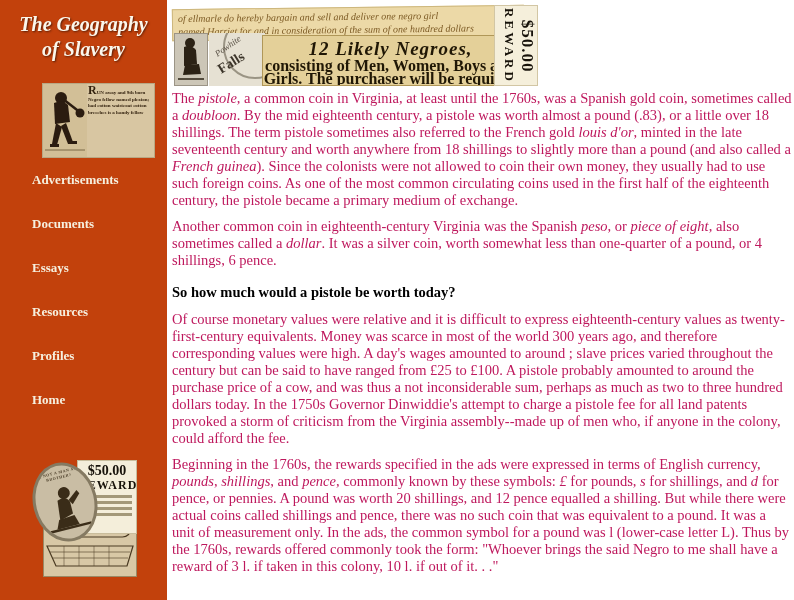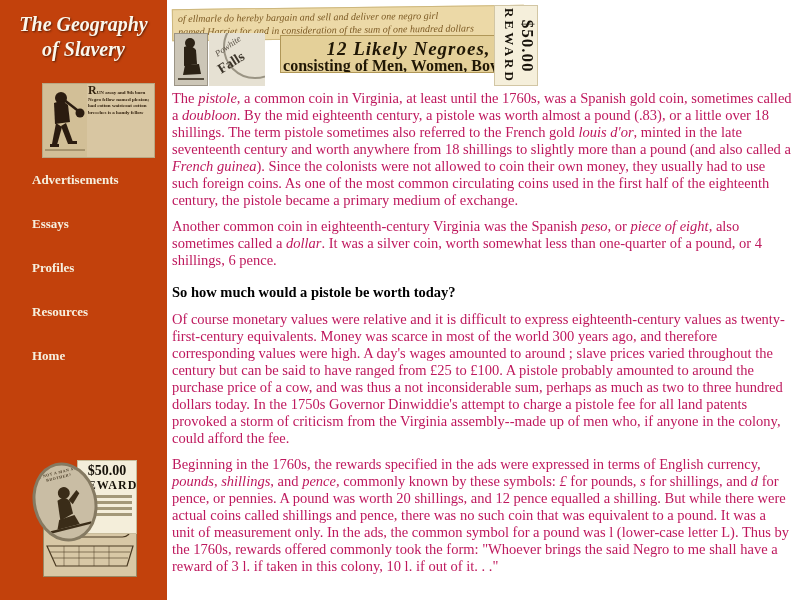--- a/index.html
+++ b/index.html
@@ -81,21 +81,21 @@
   }
   .map-word1{
     position:absolute;left:4px;top:8px;font-style:italic;font-size:9px;
     color:#5a5246;transform:rotate(-35deg);
   }
   .map-word2{
     position:absolute;left:8px;top:22px;font-weight:bold;font-size:14px;
     color:#3c352a;transform:rotate(-32deg);
   }
   .negroes-ad{
-    position:absolute;left:108px;top:30px;width:257px;height:38px;
+    position:absolute;left:90px;top:30px;width:257px;height:51px;
     background:#e4d099;border:1px solid #b09758;box-sizing:border-box;
     text-align:center;overflow:hidden;
   }
   .negroes-title{
     font-size:19px;font-weight:bold;font-style:italic;color:#201705;
     line-height:21px;margin-top:2px;letter-spacing:1px;
   }
   .negroes-line{font-size:16px;font-weight:bold;color:#201705;line-height:13px;}
   .reward-vert{
     position:absolute;left:322px;top:0;width:44px;height:81px;
@@ -142,23 +142,24 @@
         <rect x="22" y="15" width="20" height="2.5" transform="rotate(38 22 15)" fill="#2b1c10"></rect>
         <circle cx="37" cy="29" r="4.5" fill="#2b1c10"></circle>
         <line x1="2" y1="66" x2="42" y2="66" stroke="#7a6847" stroke-width="1"></line>
       </svg>
     </div>
     <div class="runaway-text">RUN away and 9th born Negro fellow named plexion; had cotton waistcoat cotton breeches is a handy fellow</div>
   </div>
 
   <div class="nav">
     <div class="nav-item">Advertisements</div>
+    <div class="nav-item">Documents</div>
     <div class="nav-item">Essays</div>
+    <div class="nav-item">Resources</div>
     <div class="nav-item">Profiles</div>
-    <div class="nav-item">Resources</div>
     <div class="nav-item">Home</div>
   </div>
 
   <div class="collage">
     <div class="ship-paper">
       <svg viewBox="0 0 92 60" width="92" height="60">
         <rect x="5" y="4" width="82" height="17" rx="8.5" fill="none" stroke="#4a3a22" stroke-width="1.2"></rect>
         <line x1="8" y1="9" x2="84" y2="9" stroke="#4a3a22" stroke-width=".6"></line>
         <line x1="8" y1="13" x2="84" y2="13" stroke="#4a3a22" stroke-width=".6"></line>
         <line x1="8" y1="17" x2="84" y2="17" stroke="#4a3a22" stroke-width=".6"></line>

